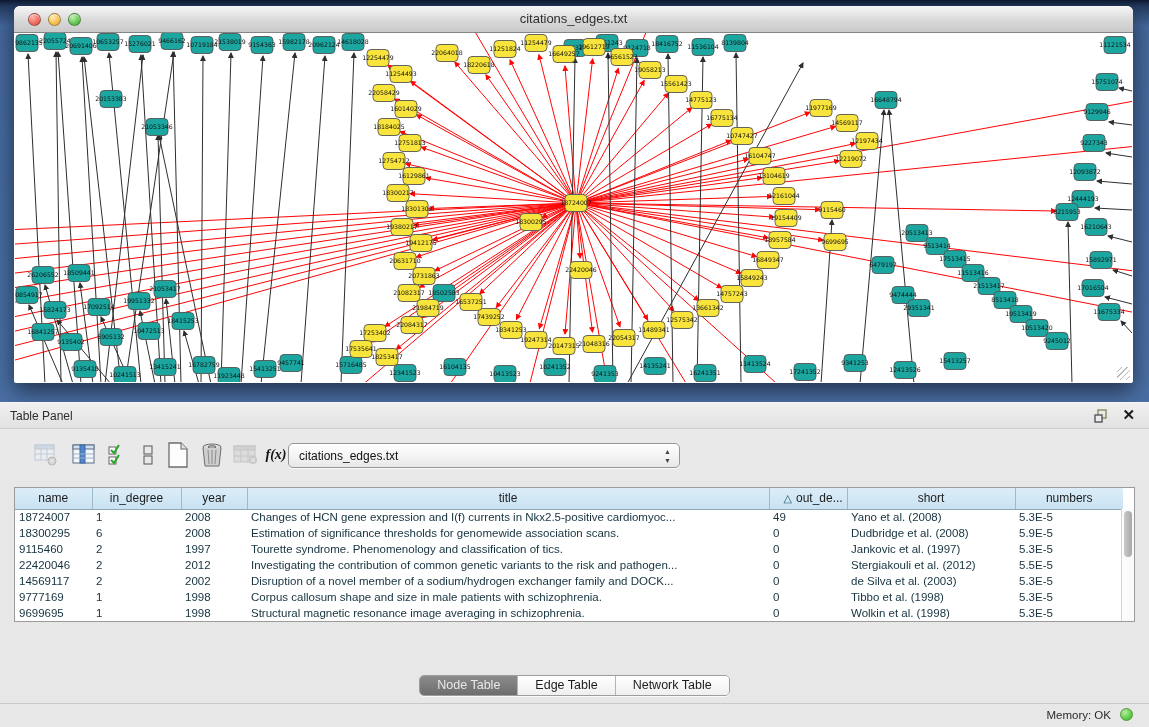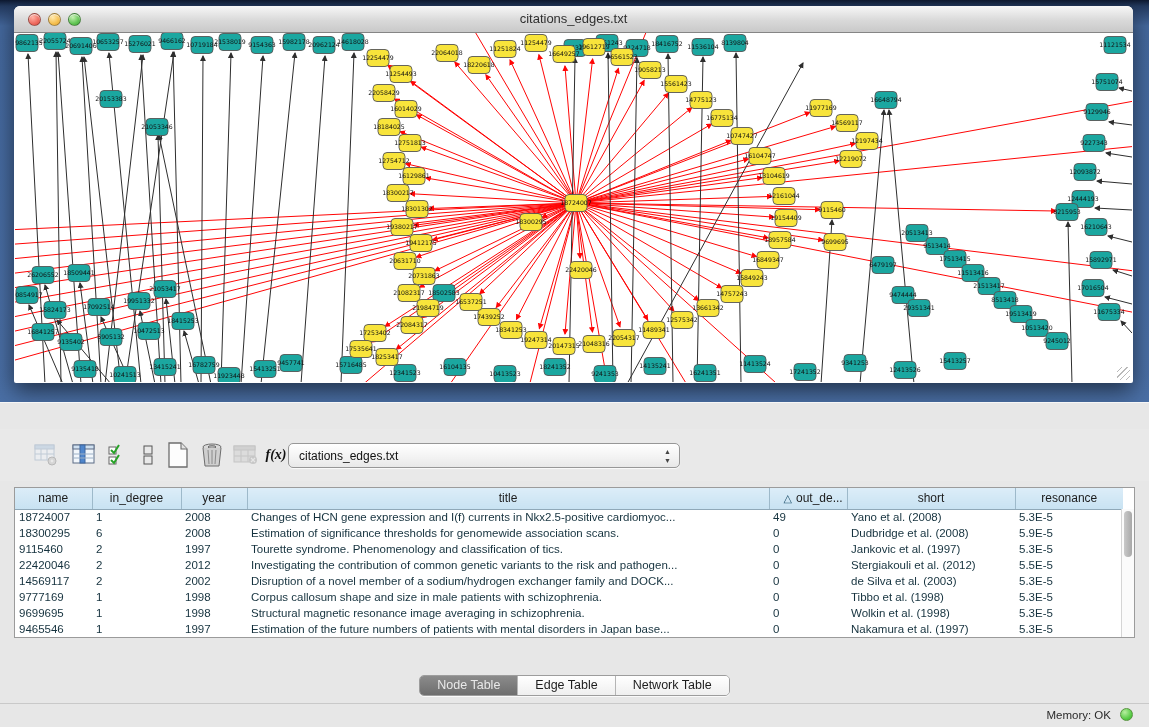--- a/index.html
+++ b/index.html
@@ -797,20 +797,28 @@
               <rect x="550" y="161.5" width="22" height="17" rx="4" ry="4" fill="#f8e43b" stroke="#555555" stroke-width="0.9"></rect>
               <text x="561" y="172.2" text-anchor="middle" font-size="6.2" fill="#111" font-family="&quot;DejaVu Sans&quot;, sans-serif">18724007</text>
             </g>
           </g>
       </svg>
       <div id="win-grip"></div>
     </div>
   </div>
 
   <div id="table-panel">
+    <div id="panel-header">
+      <div id="panel-title">Table Panel</div>
+      <svg id="float-icon" viewBox="0 0 15 14">
+        <rect x="4" y="1" width="8" height="8" fill="none" stroke="#8a8a5d" stroke-width="1.4"></rect>
+        <rect x="1" y="6" width="7" height="7" fill="#ececec" stroke="#55555e" stroke-width="1.4"></rect>
+      </svg>
+      <div id="close-icon">✕</div>
+    </div>
 
     <div id="toolbar">
       <div class="tool disabled" style="left:32px">
         <svg width="24" height="22" viewBox="0 0 24 22">
           <rect x="1" y="1" width="19" height="15" fill="#eef4fa" stroke="#8fa6c0"></rect>
           <rect x="1" y="1" width="19" height="4" fill="#a9c4e0" stroke="#8fa6c0"></rect>
           <line x1="7" y1="5" x2="7" y2="16" stroke="#8fa6c0"></line>
           <line x1="13" y1="5" x2="13" y2="16" stroke="#8fa6c0"></line>
           <line x1="1" y1="10" x2="20" y2="10" stroke="#8fa6c0"></line>
           <circle cx="18" cy="17" r="4" fill="#bdbdbd" stroke="#7e7e7e"></circle>
@@ -888,21 +896,21 @@
             <col style="width: 108px;">
           </colgroup>
         <thead>
             <tr id="grid-head">
               <th>name</th>
               <th>in_degree</th>
               <th>year</th>
               <th>title</th>
               <th style="text-align: left; padding-left: 14px;"><span class="sort-glyph">△</span><span>out_de...</span></th>
               <th>short</th>
-              <th>resonance</th>
+              <th>numbers</th>
             </tr>
           </thead>
         <tbody id="grid-body">
             <tr>
               <td class="c-name">18724007</td>
               <td class="c-in">1</td>
               <td class="c-year">2008</td>
               <td class="c-title">Changes of HCN gene expression and I(f) currents in Nkx2.5-positive cardiomyoc...</td>
               <td class="c-out">49</td>
               <td class="c-short">Yano et al. (2008)</td>
@@ -955,29 +963,20 @@
             </tr>
             <tr>
               <td class="c-name">9699695</td>
               <td class="c-in">1</td>
               <td class="c-year">1998</td>
               <td class="c-title">Structural magnetic resonance image averaging in schizophrenia.</td>
               <td class="c-out">0</td>
               <td class="c-short">Wolkin et al. (1998)</td>
               <td class="c-pr">5.3E-5</td>
             </tr>
-            <tr>
-              <td class="c-name">9465546</td>
-              <td class="c-in">1</td>
-              <td class="c-year">1997</td>
-              <td class="c-title">Estimation of the future numbers of patients with mental disorders in Japan base...</td>
-              <td class="c-out">0</td>
-              <td class="c-short">Nakamura et al. (1997)</td>
-              <td class="c-pr">5.3E-5</td>
-            </tr>
           </tbody>
       </table>
       <div id="vscroll">
         <div id="vthumb"></div>
       </div>
     </div>
 
     <div id="tabs">
       <span class="seg" id="seg-tabs">
           <span class="tab selected">Node Table</span>

